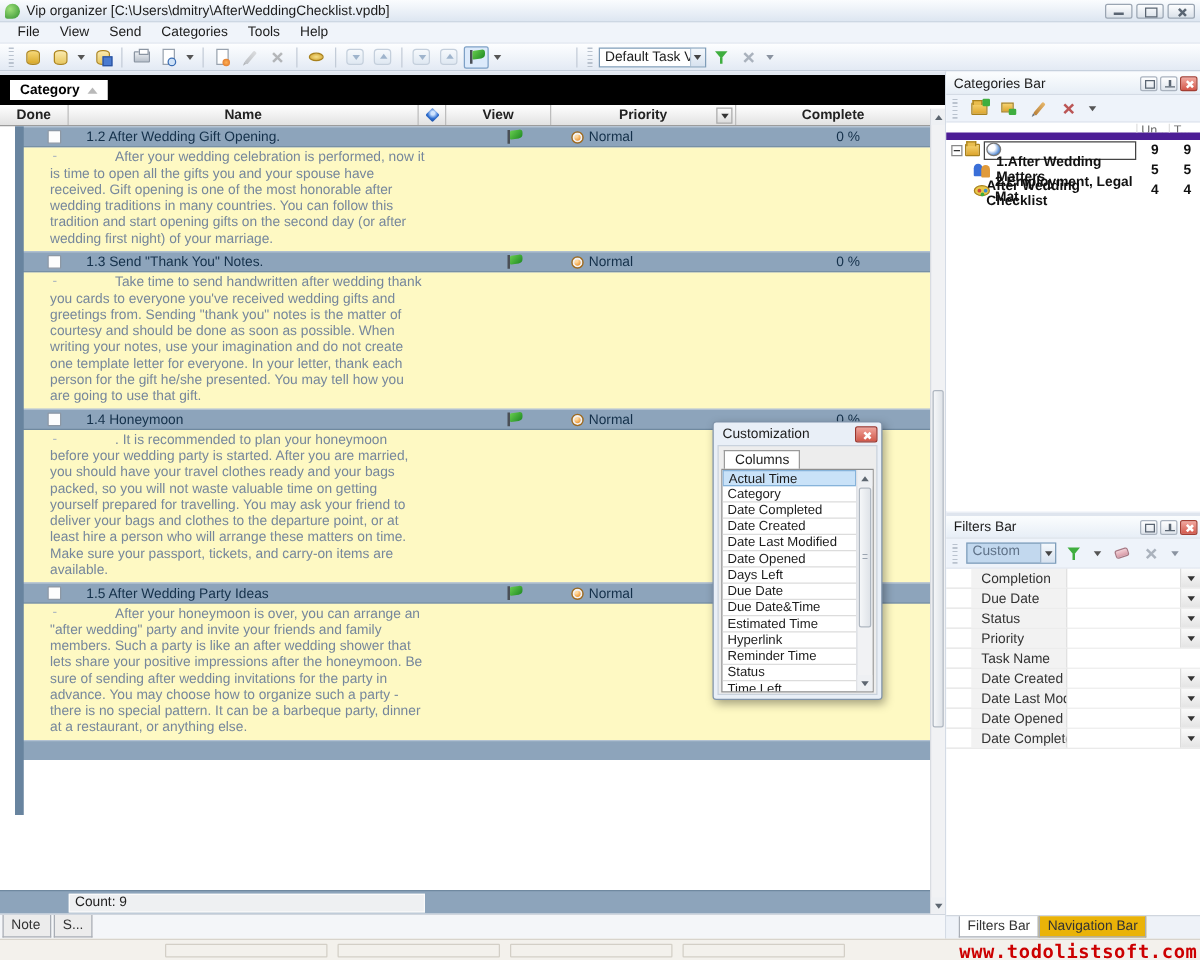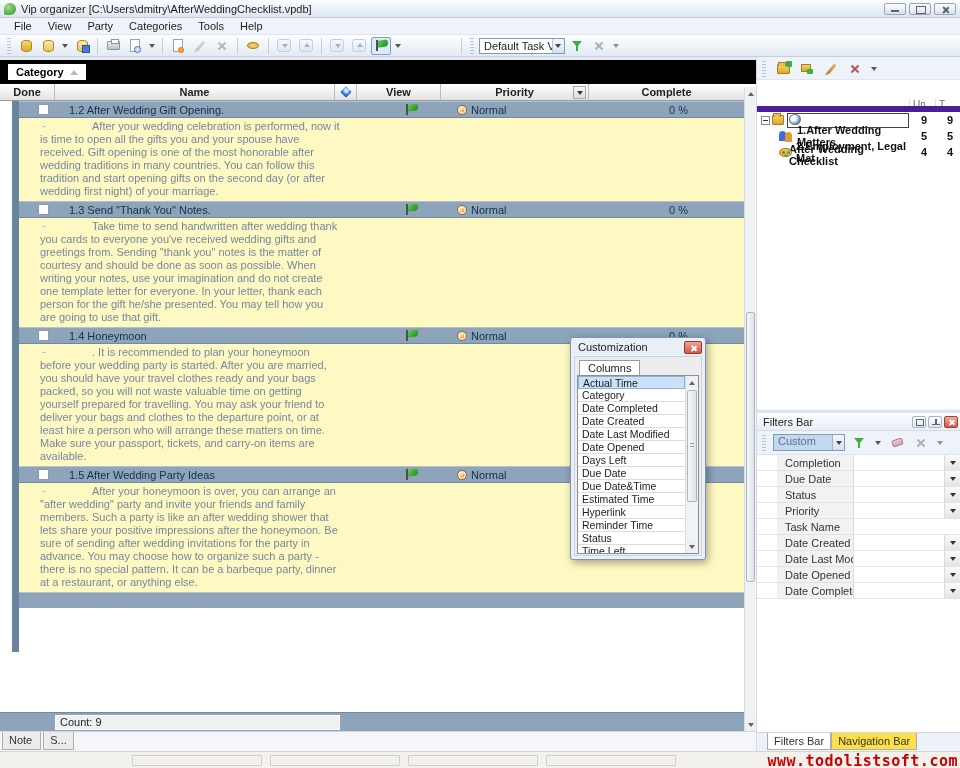--- a/index.html
+++ b/index.html
@@ -171,21 +171,21 @@
   .flt-combo .cbtn { width:12px; height:100%; border-left:1px solid #9fb4c9; background:linear-gradient(#f4f8fc,#d7e2ef); display:flex; align-items:center; justify-content:center; }
   .flt-combo .cbtn::after { content:""; border-left:3px solid transparent; border-right:3px solid transparent; border-top:4px solid #444; }
   .i-eraser { width:11px; height:7px; border-radius:2px; background:linear-gradient(#f3cdd4,#d79aa6); border:1px solid #a87884; transform:rotate(-18deg); }
   .frow { height:16px; display:flex; border-bottom:1px solid #e3e3e3; }
   .flabel { width:77px; background:#f2f2f2; border-right:1px solid #dcdcdc; padding:2px 0 0 8px; color:#333; white-space:nowrap; overflow:hidden;margin-left:20px; }
   .fvalue { flex:1; background:#fff; }
   .fdrop { width:17px; border-left:1px solid #dcdcdc; background:linear-gradient(#fbfbfb,#e4e4e4); display:flex; align-items:center; justify-content:center; }
   .fdrop::after { content:""; border-left:3px solid transparent; border-right:3px solid transparent; border-top:4px solid #333; }
 
   .dock-tabs { position:absolute; left:0; bottom:0; width:204px; height:19px; background:#eef2f8; border-top:1px solid #d0d6de; display:flex; padding-left:10px; }
-  .dtab { height:17px; padding:2px 6px 0 6px; color:#333; border:1px solid #a9aeb6; border-top:none; background:#fde047; }
+  .dtab { height:17px; padding:2px 6px 0 6px; color:#333; border:1px solid #a9aeb6; border-top:none; background:#eab308; }
   .dtab.active { background:#fff; }
 
   
   .bottom-strip { position:absolute; left:0; top:751px; width:960px; height:17px; background:#f3f1ec; border-top:1px solid #d8d4cc; }
   .bs-box { position:absolute; top:3px; height:11px; width:130px; border:1px solid #d3cfc6; border-radius:1px; }
   .watermark { position:absolute; right:2px; top:0px; font-family:"DejaVu Sans Mono","Liberation Mono",monospace; font-weight:bold; font-size:15px; letter-spacing:0.5px; color:#cc0000; }
 
   
   .dialog { position:absolute; left:570px; top:337px; width:136px; height:223px; background:#e9eff7;
     border:1px solid #8094ab; border-radius:3px; box-shadow:2px 3px 8px rgba(0,0,0,.35); z-index:10; }
@@ -219,21 +219,21 @@
     <div class="win-btns">
       <div class="win-btn min"></div>
       <div class="win-btn max"></div>
       <div class="win-btn close"></div>
     </div>
   </div>
 
   <div class="menubar">
     <span class="menu-item">File</span>
     <span class="menu-item">View</span>
-    <span class="menu-item">Party</span>
+    <span class="menu-item">Send</span>
     <span class="menu-item">Categories</span>
     <span class="menu-item">Tools</span>
     <span class="menu-item">Help</span>
   </div>
 
   <div class="toolbar">
     <div class="grip"></div>
     <div class="tbtn">
         <span class="i-cyl"></span>
       </div>
@@ -423,20 +423,26 @@
     <div class="vscroll">
       <div class="vs-btn up"></div>
       <div class="vs-thumb"></div>
       <div class="vs-btn down"></div>
     </div>
   </div>
 
   <div class="right-dock">
 
     <div class="cat-panel">
+      <div class="panel-title">
+        <span class="pt-label">Categories Bar</span>
+        <span class="pt-btn restore"></span>
+        <span class="pt-btn pin"></span>
+        <span class="pt-btn close"></span>
+      </div>
       <div class="panel-toolbar">
         <div class="grip"></div>
         <div class="tbtn">
             <span class="i-folder">
               <span class="badge-plus"></span>
             </span>
           </div>
         <div class="tbtn">
             <span class="i-tree"></span>
           </div>

